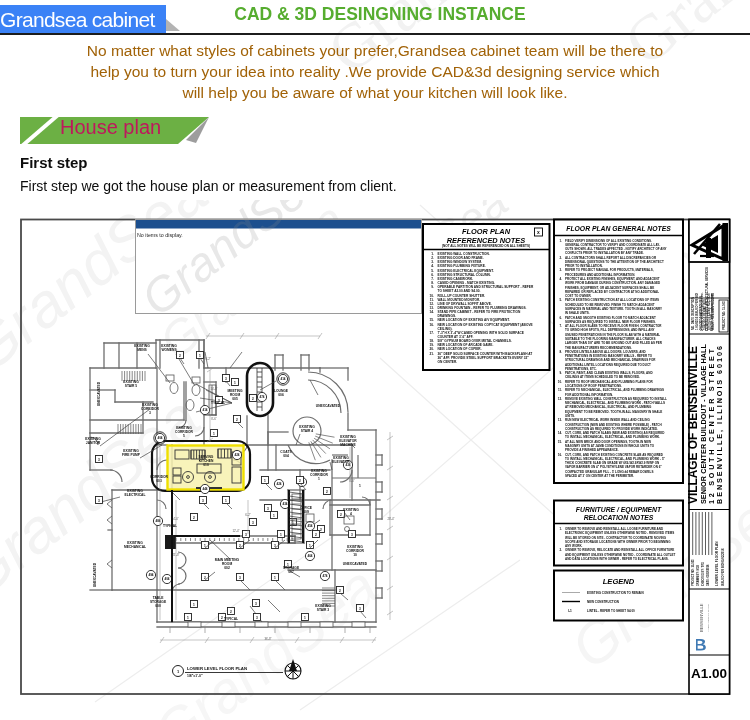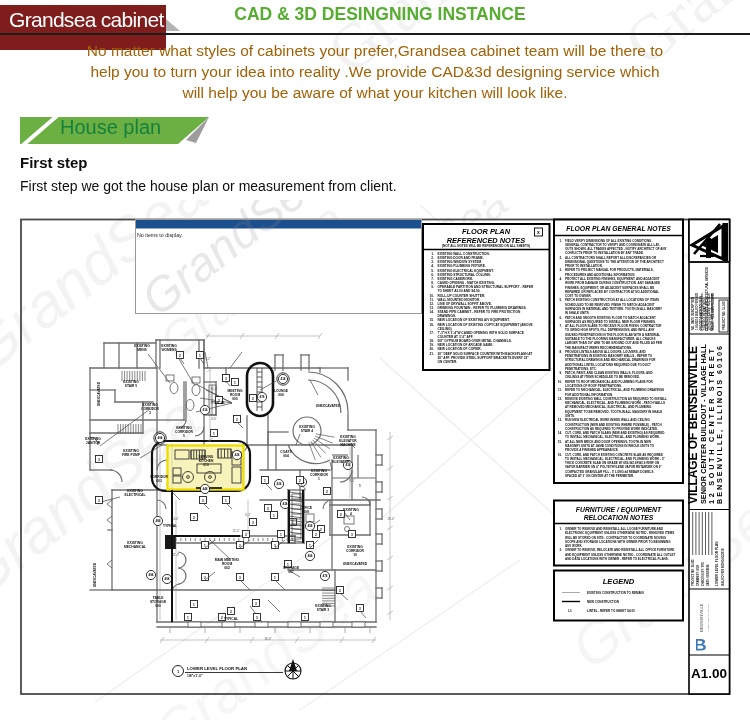--- a/index.html
+++ b/index.html
@@ -1,24 +1,24 @@
 <!DOCTYPE html>
 <html><head>
 <meta charset="utf-8">
 <style>
 html,body{margin:0;padding:0;}
 body{width:750px;height:720px;position:relative;background:#fff;font-family:"Liberation Sans",sans-serif;overflow:hidden;}
 .wm{position:absolute;color:#f2f2f2;font-family:"Liberation Serif",serif;pointer-events:none;white-space:nowrap;}
-#gbox{position:absolute;left:0;top:5px;width:166px;height:45px;background:#7f1d1d;color:#fff;font-size:21px;line-height:29px;padding-left:9px;box-sizing:border-box;white-space:nowrap;letter-spacing:-0.7px;}
+#gbox{position:absolute;left:0;top:5px;width:166px;height:29px;background:#3b82f6;color:#fff;font-size:21px;line-height:29px;box-sizing:border-box;white-space:nowrap;letter-spacing:-0.7px;}
 #gtri{position:absolute;left:166px;top:19px;width:0;height:0;border-left:14px solid #b3b3b3;border-top:12px solid transparent;}
 #title{position:absolute;left:0;top:4px;width:760px;text-align:center;color:#56ad2f;font-size:17.5px;font-weight:bold;}
 #hr1{position:absolute;left:0;top:33px;width:750px;height:2px;background:#1c1c1c;}
 #para{position:absolute;left:0;top:40px;width:750px;text-align:center;font-size:15.5px;line-height:21px;color:#a16207;}
 #ribbon{position:absolute;left:0;top:110px;width:230px;height:40px;}
-#rtext{position:absolute;left:60px;top:116px;color:#15803d;font-size:20px;}
+#rtext{position:absolute;left:60px;top:116px;color:#be185d;font-size:20px;}
 #fstep{position:absolute;left:20px;top:154px;font-size:15px;font-weight:bold;color:#0d0d0d;}
 #fline{position:absolute;left:20px;top:178px;font-size:14px;color:#0d0d0d;}
 svg text{font-family:"Liberation Sans",sans-serif;}
 </style>
 </head>
 <body>
 <div class="wm" style="left:310px;top:-55px;font-size:64px;transform:rotate(-38deg);">GrandSea</div>
 <div class="wm" style="left:620px;top:-25px;font-size:64px;transform:rotate(-38deg);">Gran</div>
 <div id="gbox">Grandsea cabinet</div>
 <div id="gtri"></div>

